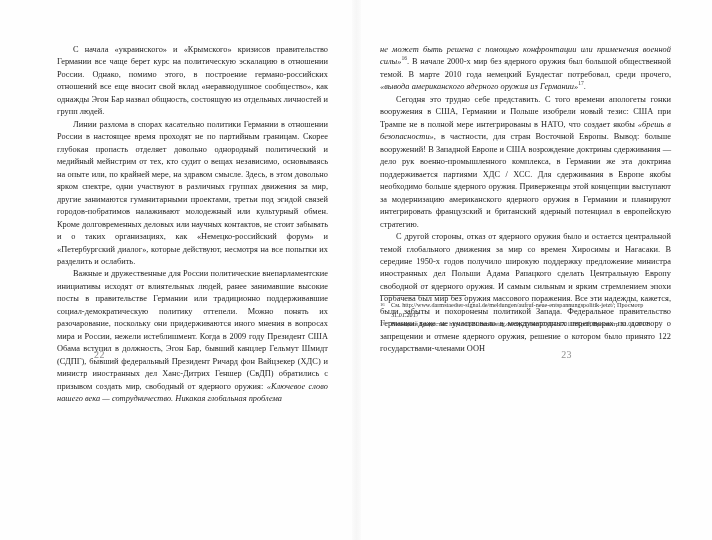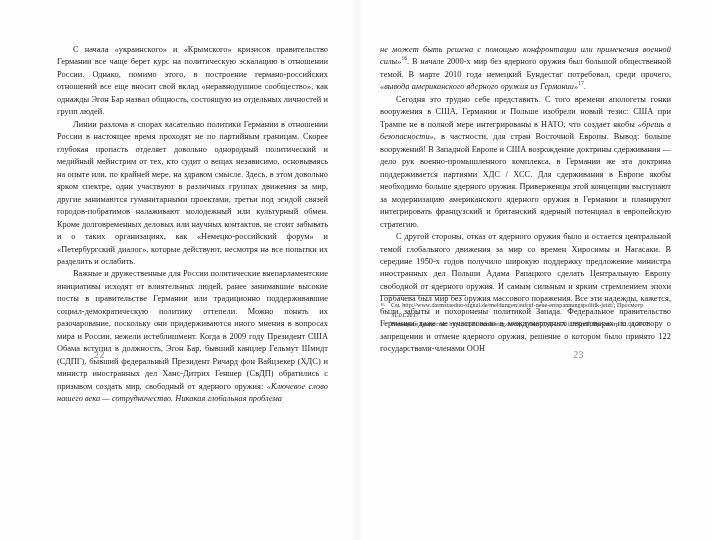--- a/index.html
+++ b/index.html
@@ -87,21 +87,21 @@
   }
 
   .page-number {
     position: absolute;
     bottom: 20px;
     font-size: 10px;
     color: #8d8d8d;
     letter-spacing: 0.4px;
   }
   .pn-left  { left: 94px; }
-  .pn-right { right: 128px; }
+  .pn-right { right: 140px; }
 
   .gutter-shade {
     position: absolute;
     left: 352px;
     top: 0;
     width: 9px;
     height: 540px;
     background: linear-gradient(to right, rgba(0,0,0,0.012), rgba(0,0,0,0.03), rgba(0,0,0,0.012));
     pointer-events: none;
   }

